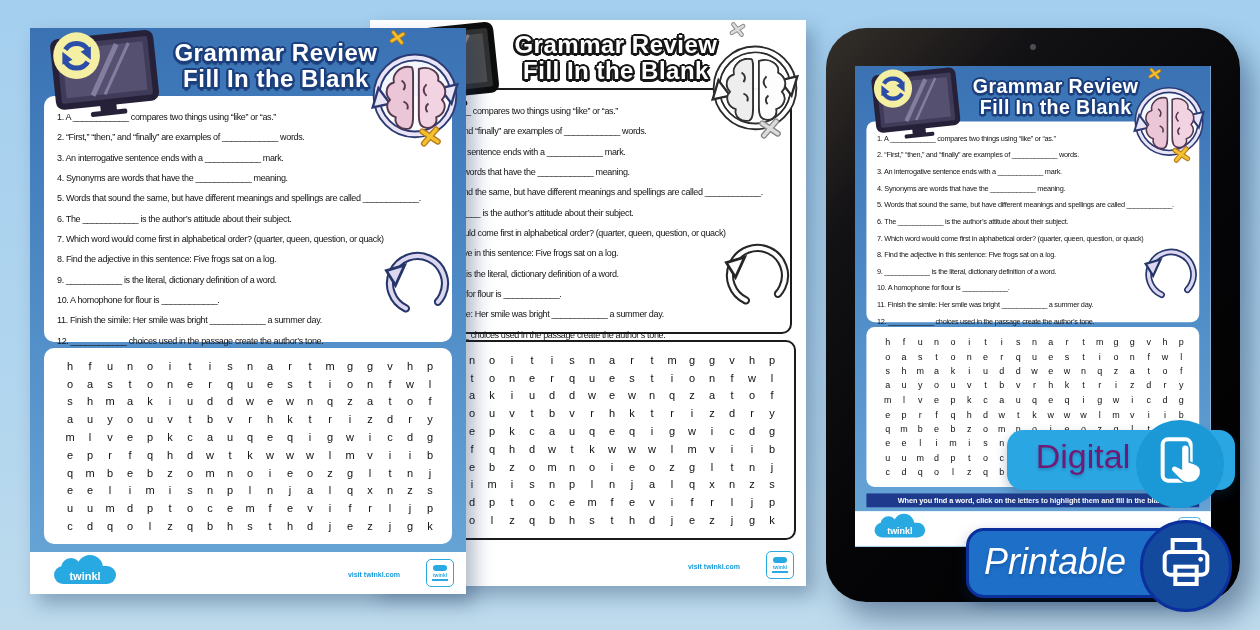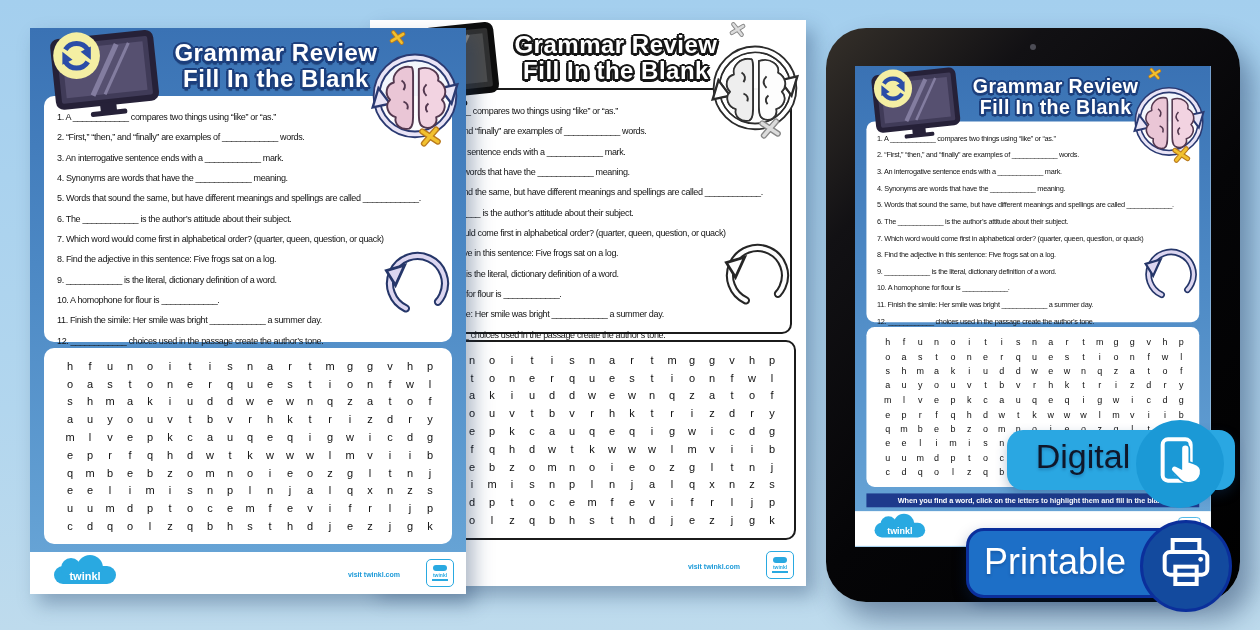--- a/index.html
+++ b/index.html
@@ -77,26 +77,26 @@
           box-shadow:12px 16px 28px rgba(20,45,85,.45);}
   .tablet-camera{position:absolute;left:50%;top:16px;width:6px;height:6px;margin-left:-3px;
                  border-radius:50%;background:#4c4c55;}
   .tablet-screen{position:absolute;left:29px;top:38px;width:356px;height:481px;background:#a9d2ee;overflow:hidden;}
   .tablet-screen .worksheet{transform:scale(.8157);transform-origin:0 0;}
 
   
   .badge-digital{position:absolute;left:1007px;top:430px;width:228px;height:60px;background:#2aa7e2;
                  border-radius:16px;z-index:20;box-shadow:0 5px 12px rgba(15,60,110,.3);}
   .badge-digital .label{position:absolute;left:0;width:152px;top:7px;text-align:center;font-size:34px;
-                        font-weight:500;color:#0f172a;text-shadow:0 2px 3px rgba(0,30,80,.25);}
+                        font-weight:500;color:#701a75;text-shadow:0 2px 3px rgba(0,30,80,.25);}
   .badge-digital-circle{position:absolute;left:1136px;top:420px;width:88px;height:88px;border-radius:50%;
                         background:#1b99d6;z-index:21;display:flex;align-items:center;justify-content:center;}
   .badge-printable{position:absolute;left:966px;top:528px;width:242px;height:70px;background:#1d6fc7;
                    border:3px solid #0b2f9b;border-radius:18px;z-index:22;box-sizing:border-box;
-                   box-shadow:0 6px 14px rgba(10,40,90,.35);}
+                   box-shadow:0 6px 14px rgba(10,40,90,.35);font-style:italic;}
   .badge-printable .label{position:absolute;left:0;width:172px;top:10px;text-align:center;font-size:36px;
                           font-weight:500;color:#fff;text-shadow:0 2px 3px rgba(0,30,80,.25);}
   .badge-printable-circle{position:absolute;left:1140px;top:520px;width:92px;height:92px;border-radius:50%;
                           background:#134a9e;border:3px solid #0b2f9b;box-sizing:border-box;z-index:23;
                           display:flex;align-items:center;justify-content:center;}
 </style>
 </head>
 <body>
 
 <div class="stage">

